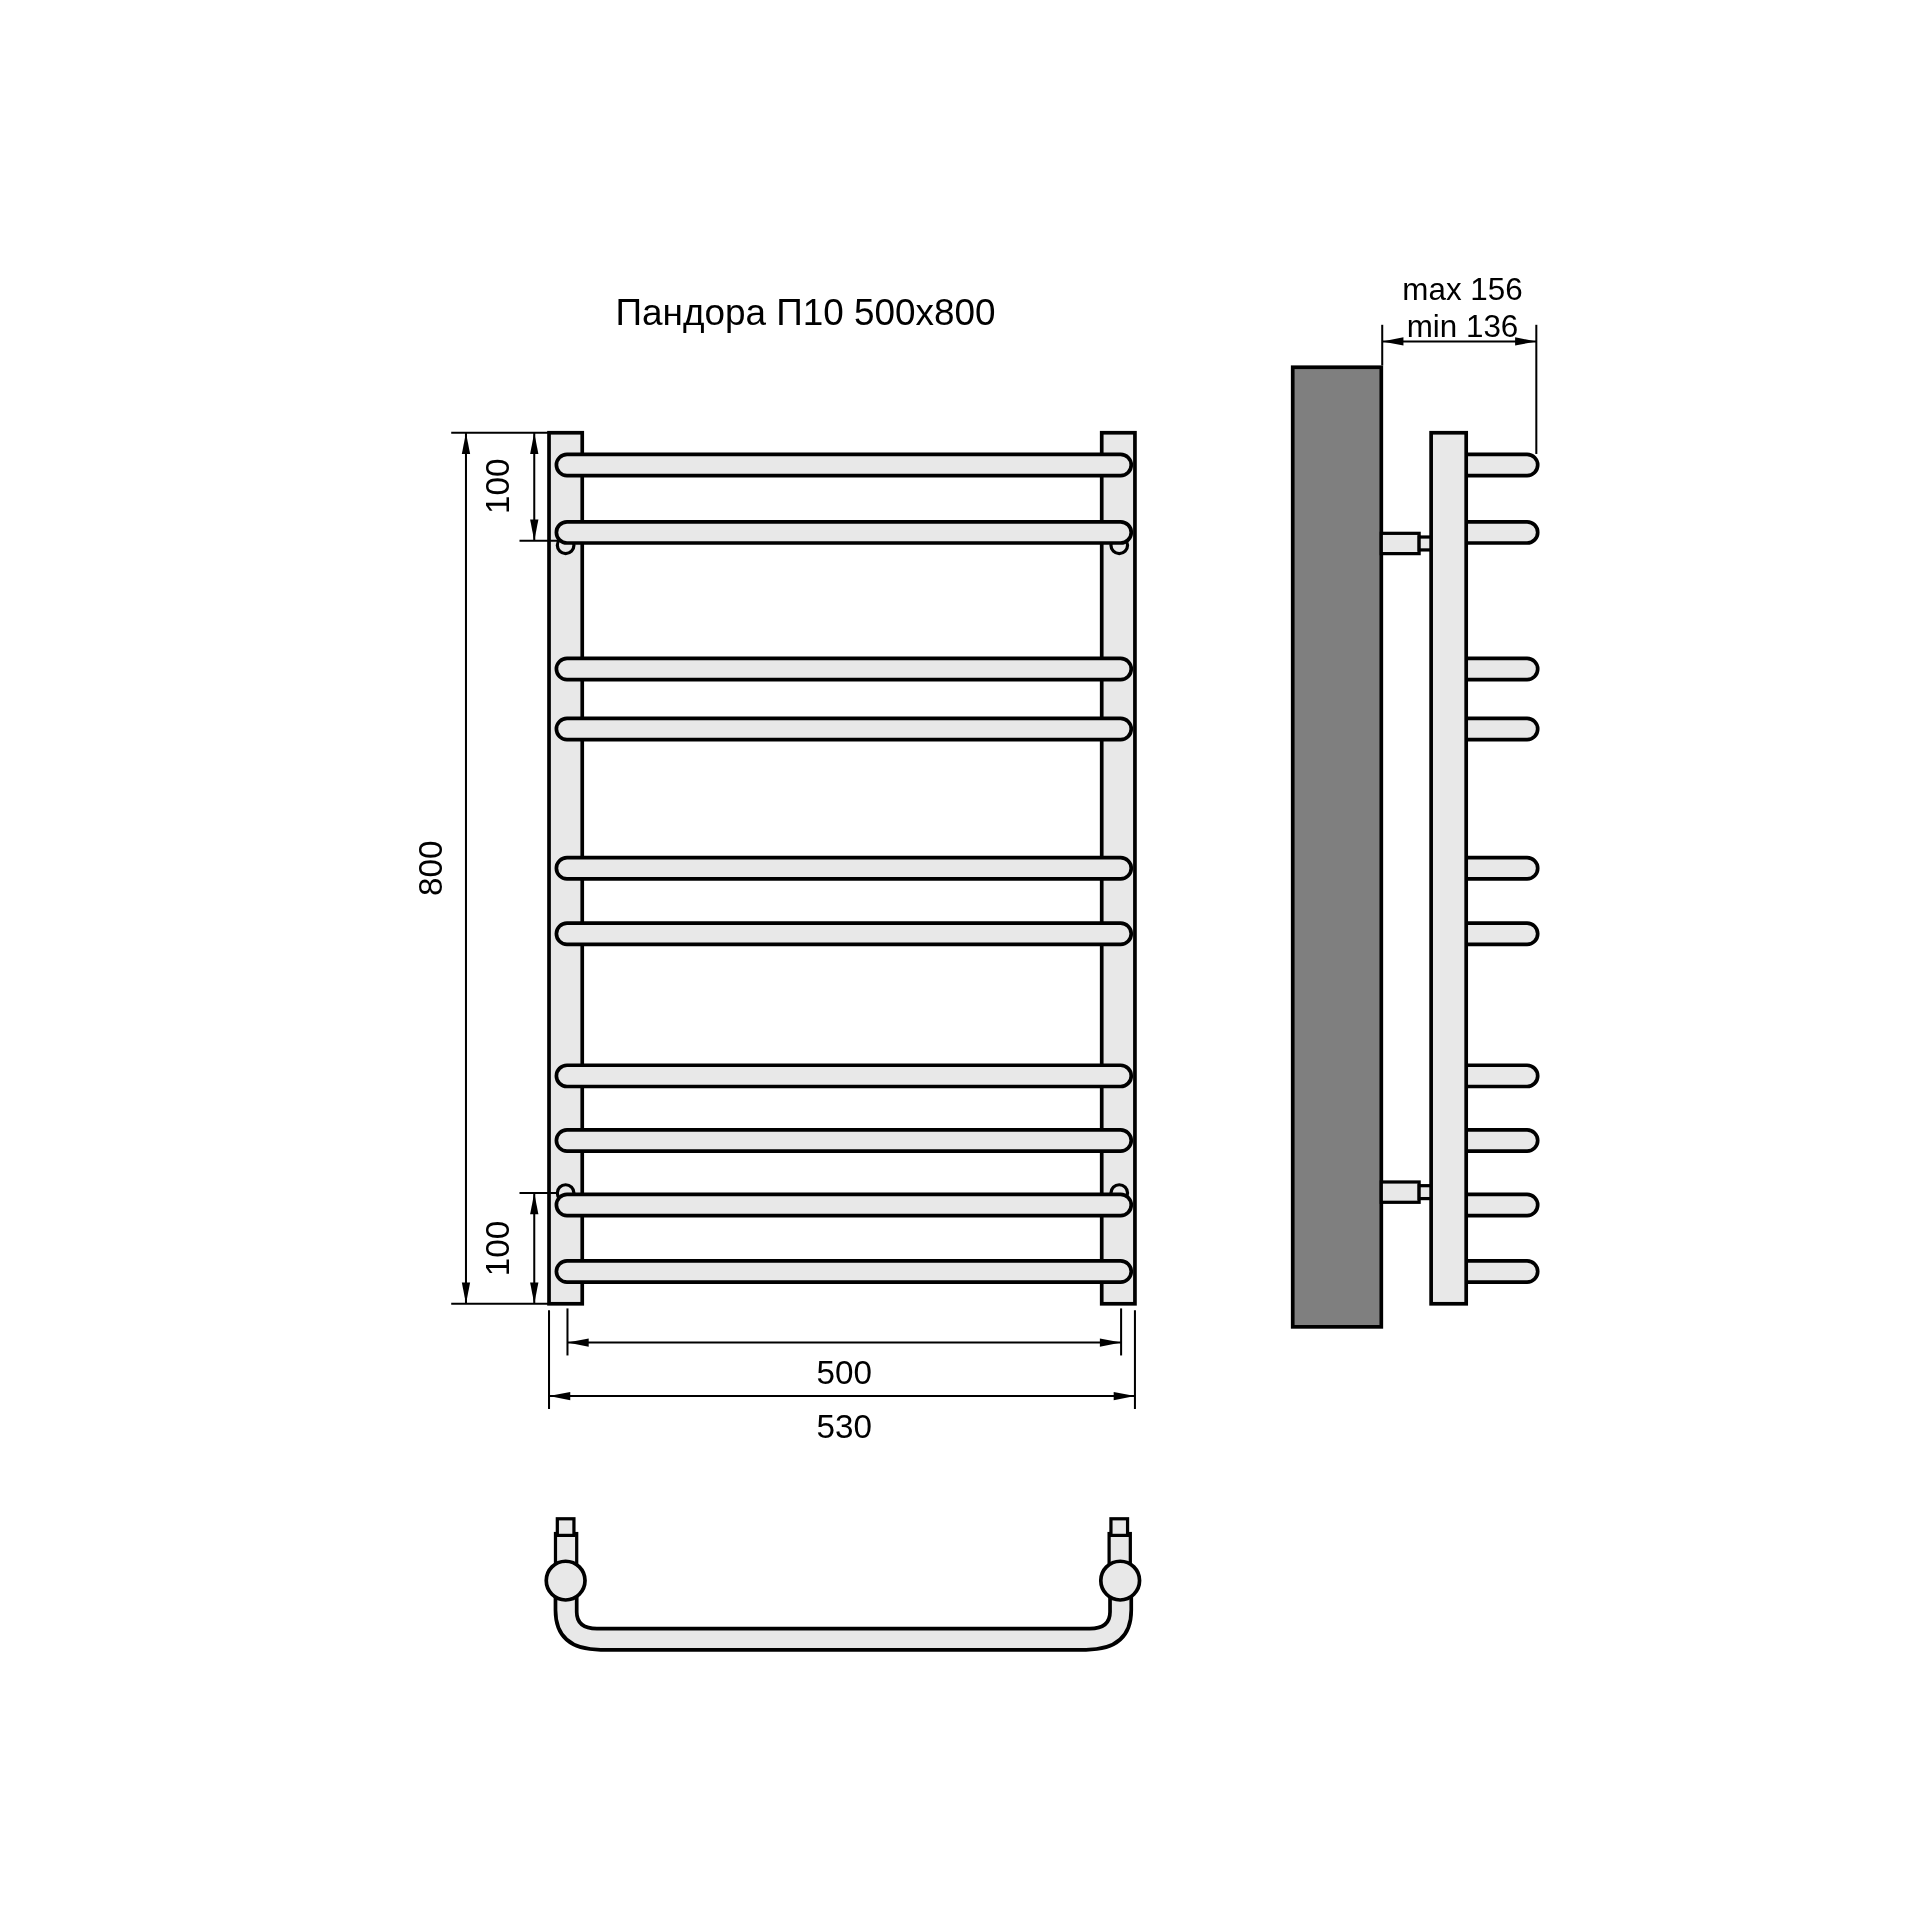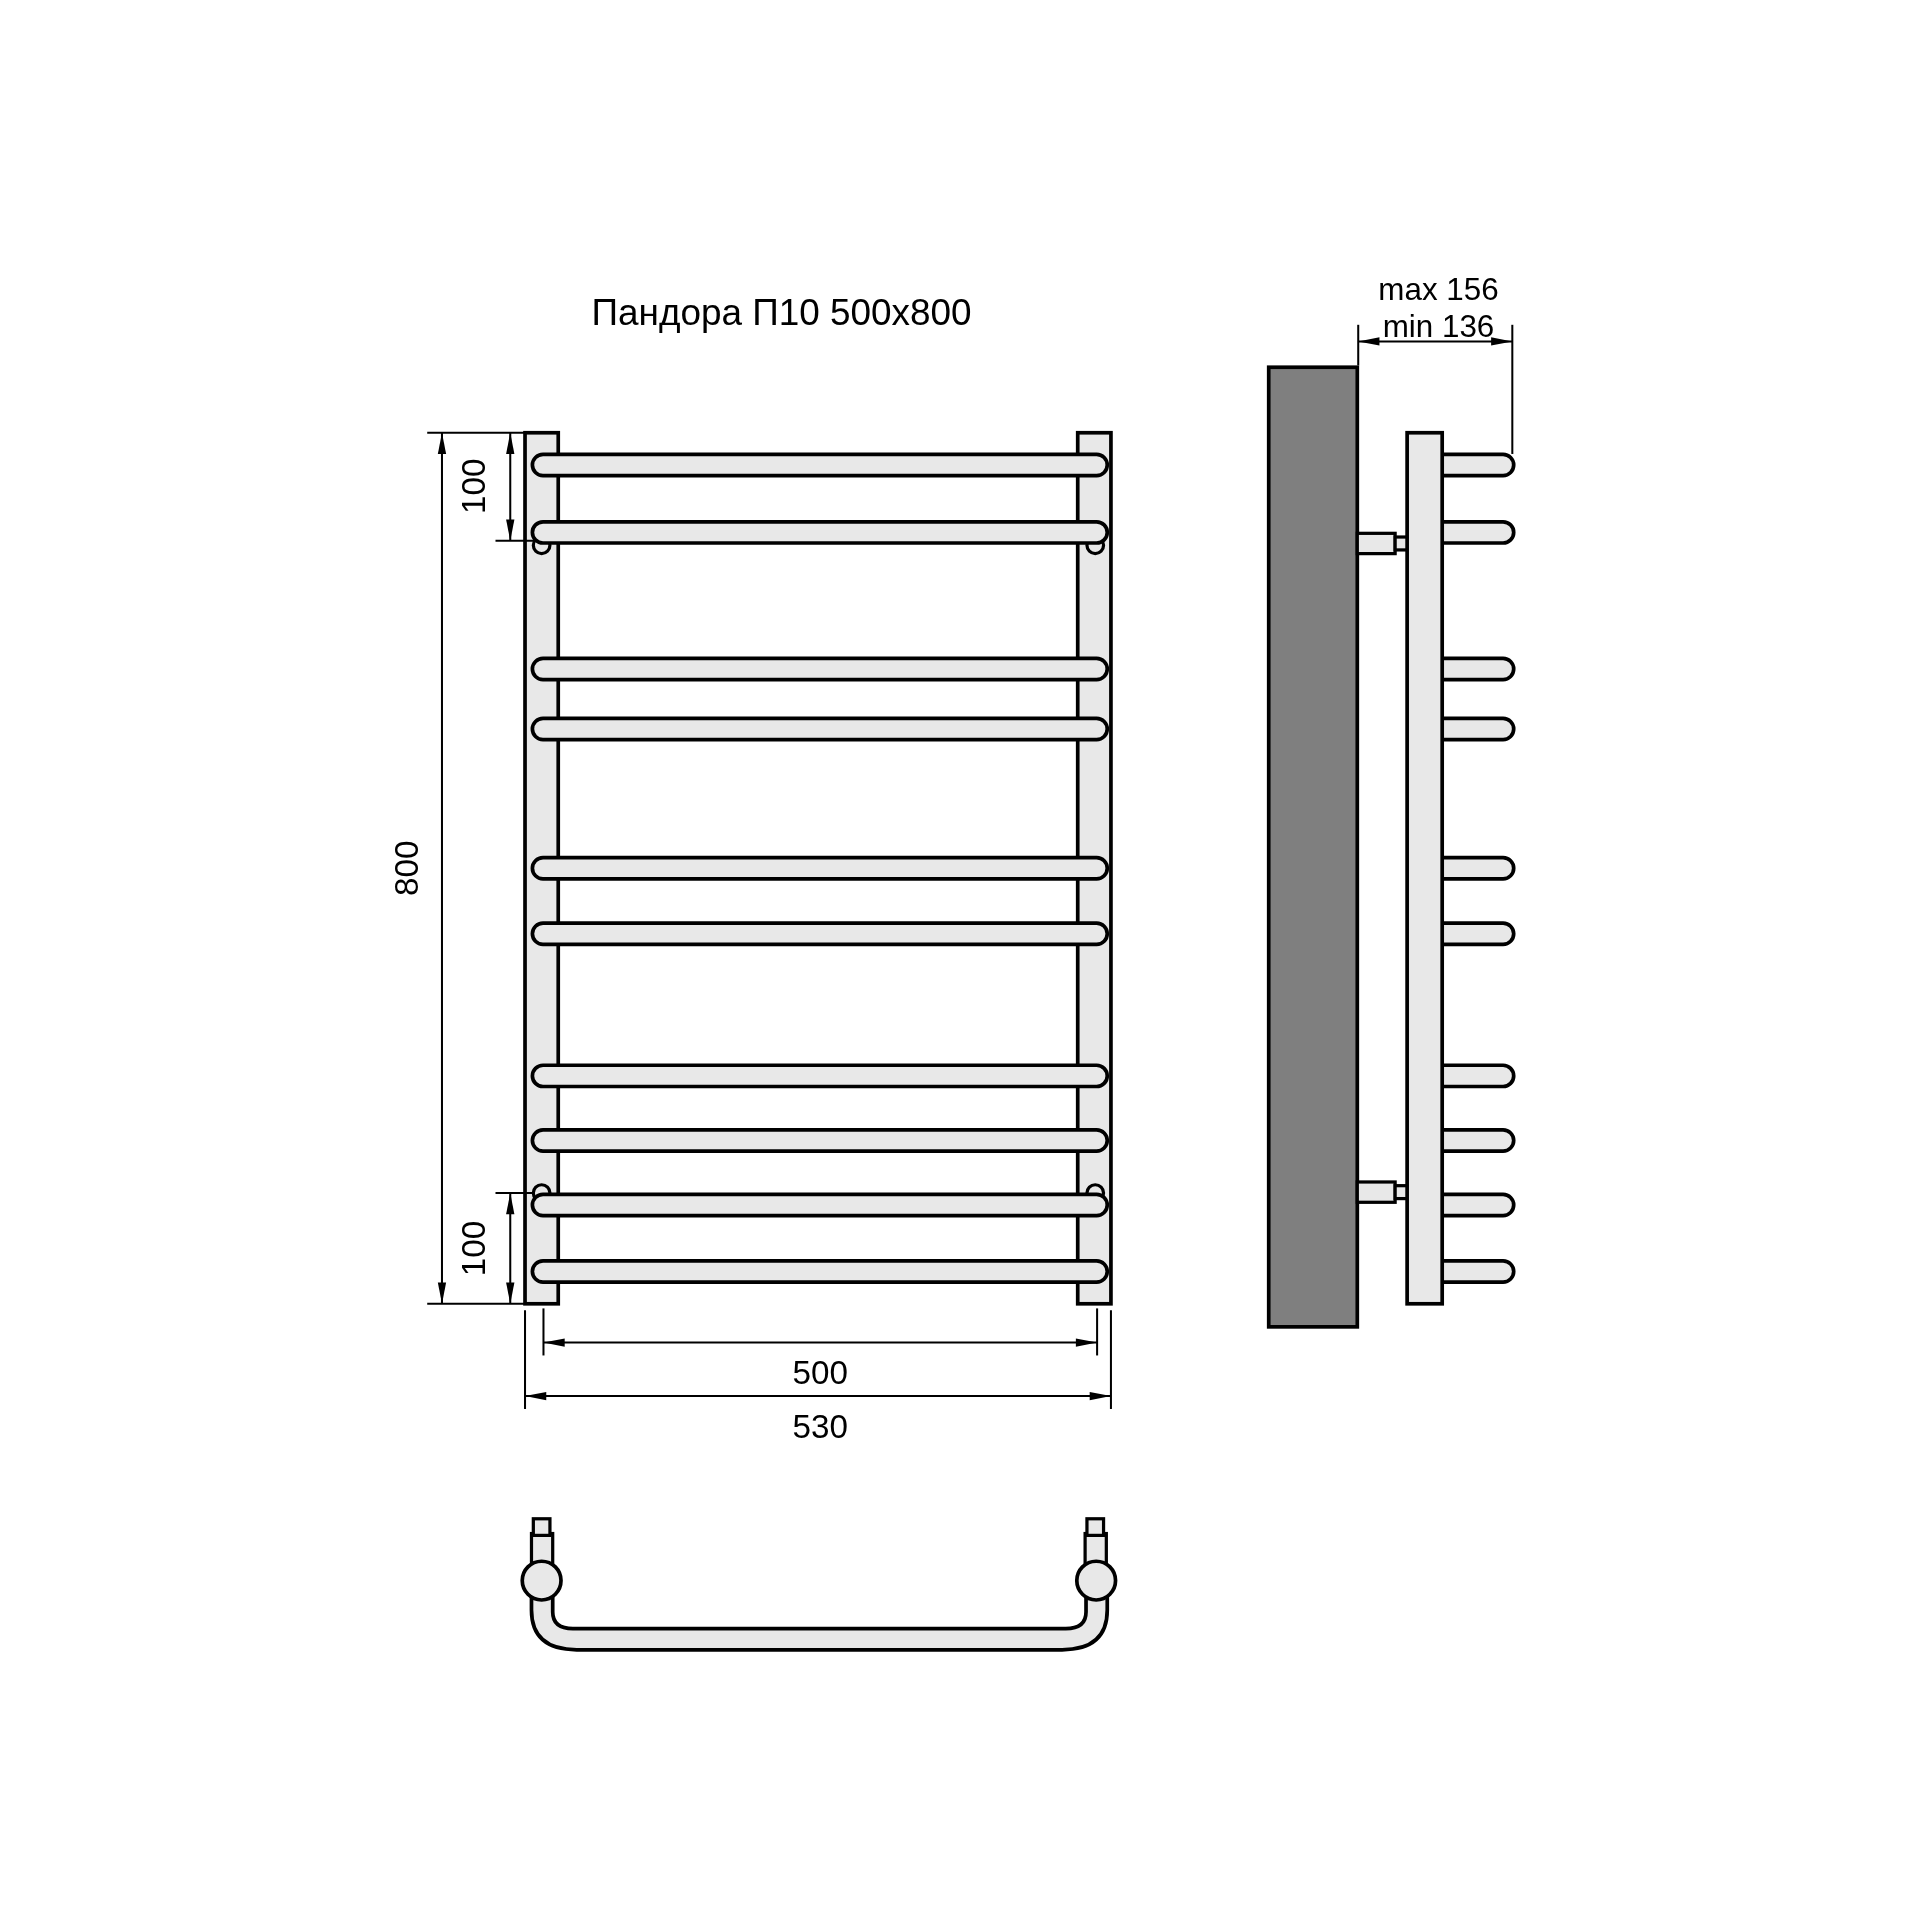--- a/index.html
+++ b/index.html
@@ -1,17 +1,17 @@
 <!DOCTYPE html>
 <html style="--pipe: #E8E8E8; --wall: #7F7F7F; --line: #000000; --bg: #FFFFFF;font-size:14.8px"><head>
 <meta charset="utf-8">
 <style>
   html,body{margin:0;padding:0;background:#fff;}
   .stage{position:relative;width:1544px;height:1922px;background:var(--bg,#fff);overflow:hidden;
-         font-family:"Liberation Sans",sans-serif;}
+         font-family:"Liberation Sans",sans-serif;margin-left:24px;}
   svg{display:block;}
   
   .pipe{fill:var(--pipe,#E8E8E8);stroke:var(--line,#000);stroke-width:4;}
   .pipe-thin{fill:var(--pipe,#E8E8E8);stroke:var(--line,#000);stroke-width:3.5;}
   .wall{fill:var(--wall,#7F7F7F);stroke:var(--line,#000);stroke-width:4;}
   
   .dim{stroke:var(--line,#000);stroke-width:2.2;fill:none;}
   .arr{fill:var(--line,#000);stroke:none;}
   .dim-text{font-family:"Liberation Sans",sans-serif;font-size:36px;fill:#000;}
   .dim-text-sm{font-family:"Liberation Sans",sans-serif;font-size:34px;fill:#000;}

